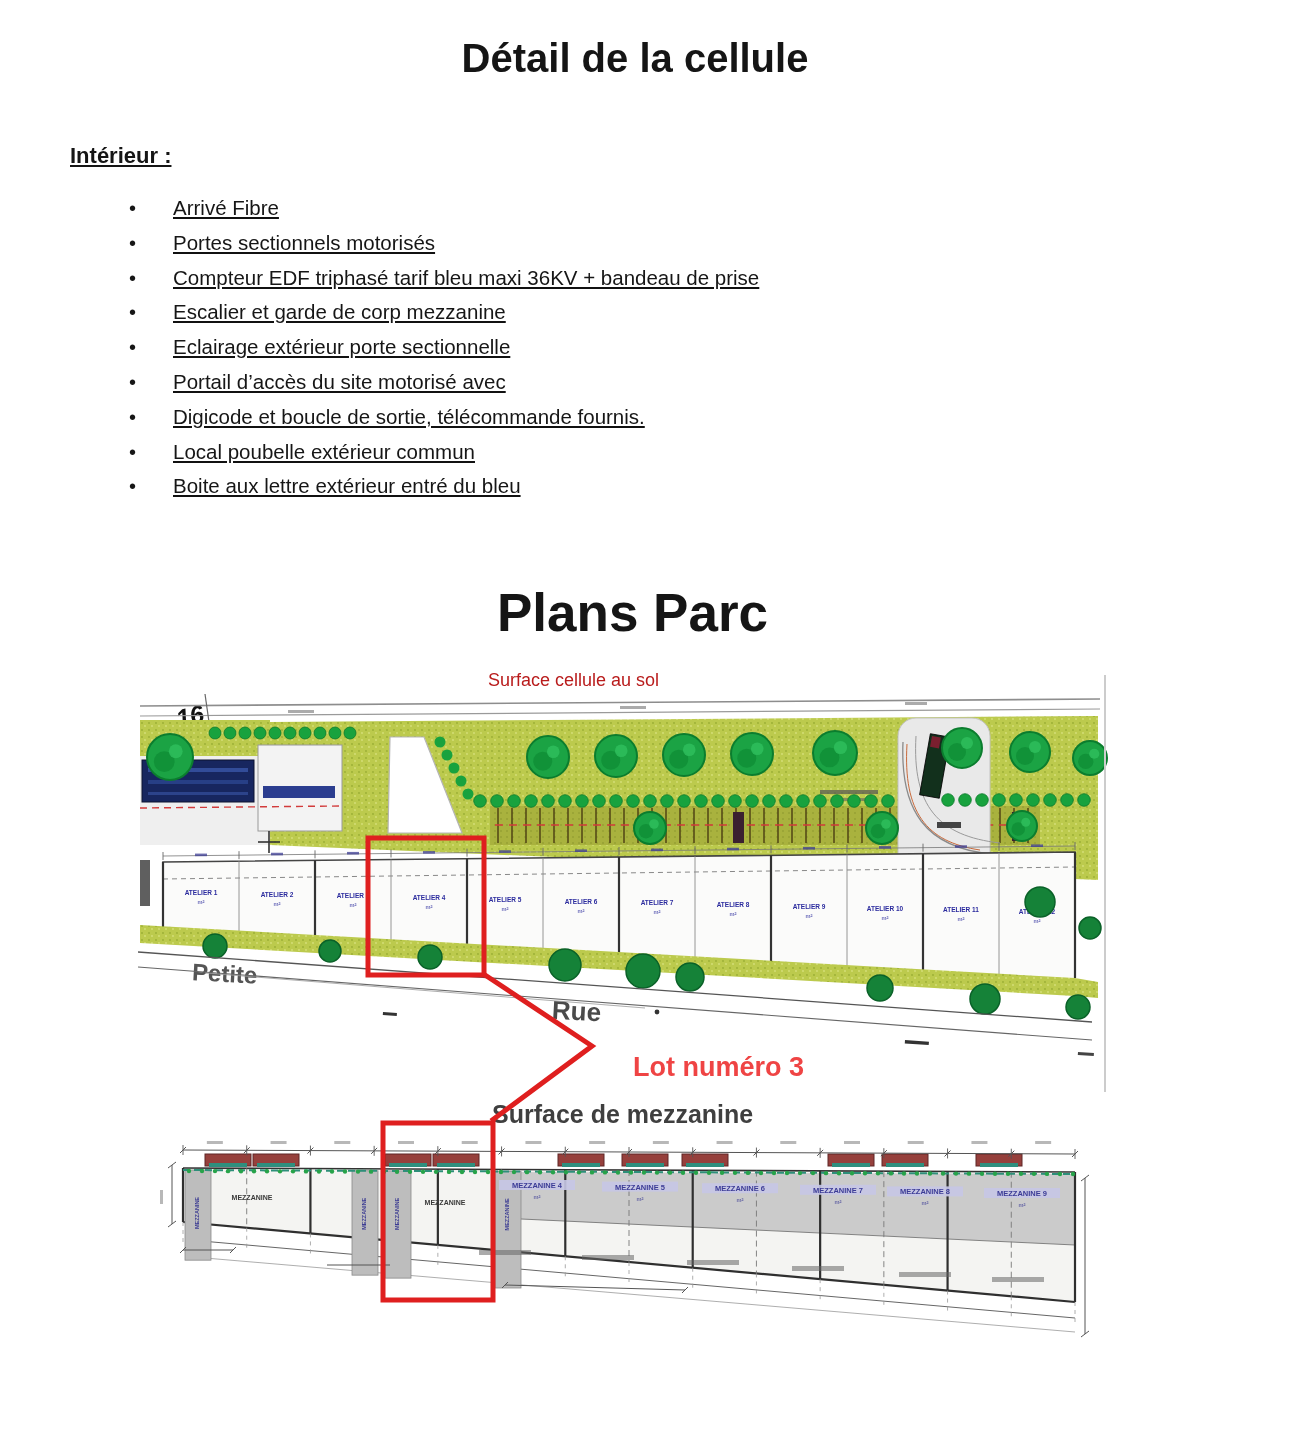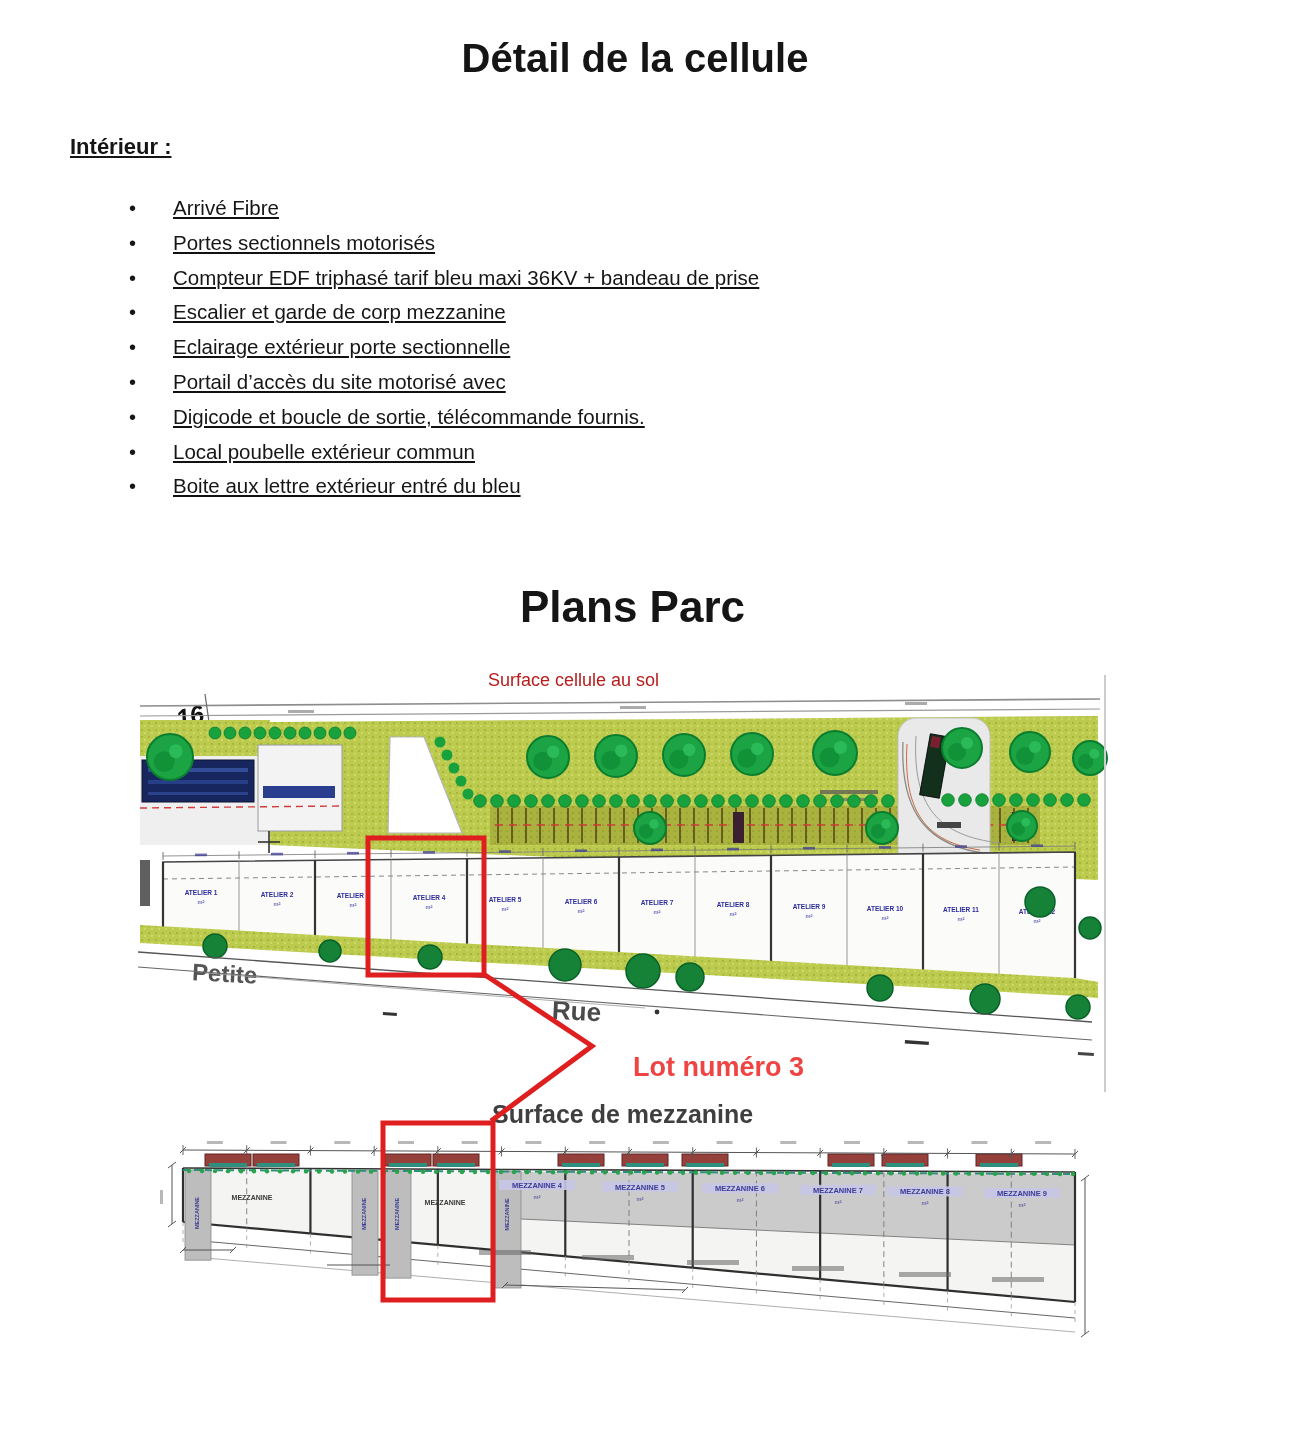--- a/index.html
+++ b/index.html
@@ -1,24 +1,24 @@
 <!DOCTYPE html>
 <html><head>
 <meta charset="utf-8">
 <style>
   html,body{margin:0;padding:0;background:#fff;}
   .page{position:relative;width:1300px;height:1433px;background:#ffffff;overflow:hidden;
         font-family:"Liberation Sans",sans-serif;color:#111;}
   .abs{position:absolute;}
   .doc-title{top:36px;left:0;width:1270px;text-align:center;font-size:40px;font-weight:700;color:#151515;}
-  .section-head{top:134px;left:70px;font-size:22px;font-weight:700;text-decoration:underline;color:#151515;}
+  .section-head{top:143px;left:70px;font-size:22px;font-weight:700;text-decoration:underline;color:#151515;}
   ul.interior{position:absolute;top:180px;left:118px;margin:11px;padding:0;list-style:none;text-decoration:underline;}
   ul.interior li{position:relative;padding-left:44px;font-size:20.5px;line-height:34.8px;color:#161616;}
   ul.interior li::before{content:"\2022";position:absolute;left:0;top:0;font-size:20px;}
-  .plans-title{top:582px;left:0;width:1265px;text-align:center;font-size:44px;font-weight:700;color:#151515;}
+  .plans-title{top:582px;left:0;width:1265px;text-align:center;font-size:53px;font-weight:700;color:#151515;}
   .surface-sol{top:670px;left:488px;font-size:18px;font-weight:400;color:#b91c1c;}
   .watermark{top:744px;left:538px;font-size:31px;font-weight:600;color:rgba(255,255,255,0.78);
              letter-spacing:21px;}
   .p16{top:702px;left:176px;font-size:25px;font-weight:700;font-style:italic;color:#111;
        transform:rotate(-14deg);}
   .petite{top:960px;left:192px;font-size:24px;font-weight:700;color:#555;transform:rotate(3deg);}
   .rue{top:996px;left:552px;font-size:26px;font-weight:700;color:#4a4a4a;transform:rotate(3deg);}
   .lot3{top:1052px;left:633px;font-size:27px;font-weight:700;color:#ef4444;}
   .surface-mezz{top:1100px;left:492px;font-size:25px;font-weight:700;color:#3f3f3f;}
   svg{position:absolute;left:0;top:660px;}

